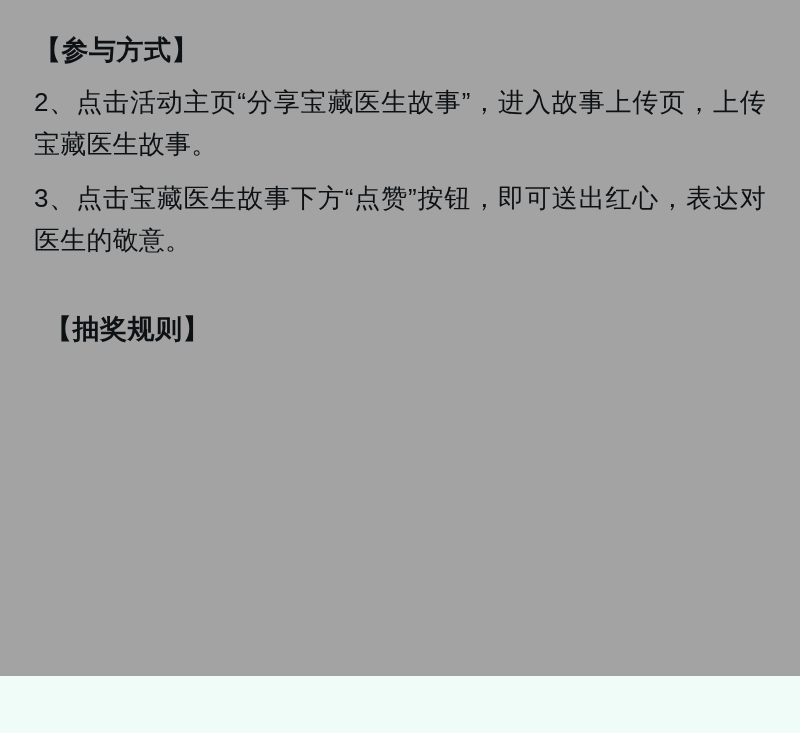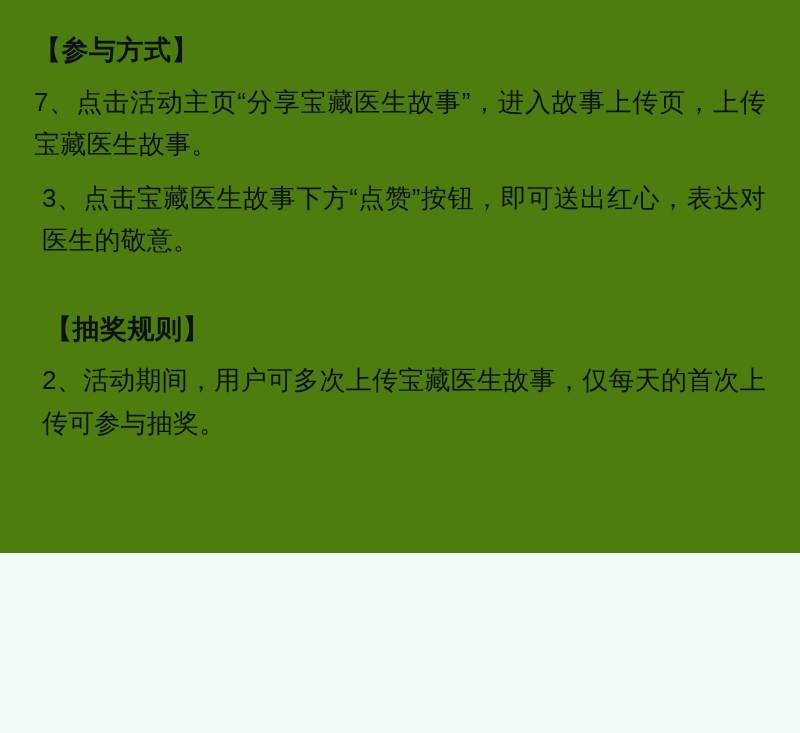--- a/index.html
+++ b/index.html
@@ -10,23 +10,23 @@
     width: 800px;
     height: 733px;
     background: #f0fcf7;
     font-family: "Liberation Sans", "DejaVu Sans", sans-serif;
     color: #101418;
     overflow: hidden;
   }
   .page {
     box-sizing: border-box;
     width: 800px;
-    height: 553px;
+    height: 676px;
     padding: 30px 34px 4px 34px;
-    background: #4d7c0f;
+    background: #a3a3a3;
   }
   .section {
     margin: 0 0 6px 0;
   }
   .section-heading {
     font-size: 27px;
     font-weight: bold;
     line-height: 1.5;
     letter-spacing: 0.5px;
     margin: 0 0 10px 0;
@@ -40,37 +40,35 @@
     font-size: 26px;
     line-height: 1.62;
     margin: 0 0 12px 0;
     letter-spacing: 0.2px;
     color: #0d1114;
     text-align: justify;
     text-justify: inter-character;
   }
   .para:last-child {
     margin-bottom: 0;
-    margin-left: 8px;
   }
   .block-gap {
     height: 6px;
   }
 </style>
 </head>
 <body>
 
 <div class="page">
 
   <div class="section">
     <div class="section-heading">【参与方式】</div>
-    <p class="para">7、点击活动主页“分享宝藏医生故事”，进入故事上传页，上传宝藏医生故事。</p>
+    <p class="para">2、点击活动主页“分享宝藏医生故事”，进入故事上传页，上传宝藏医生故事。</p>
     <p class="para">3、点击宝藏医生故事下方“点赞”按钮，即可送出红心，表达对医生的敬意。</p>
   </div>
 
   <div class="block-gap"></div>
 
   <div class="section">
     <div class="section-heading second">【抽奖规则】</div>
-    <p class="para">2、活动期间，用户可多次上传宝藏医生故事，仅每天的首次上传可参与抽奖。</p>
   </div>
 
 </div>
 
 </body></html>

